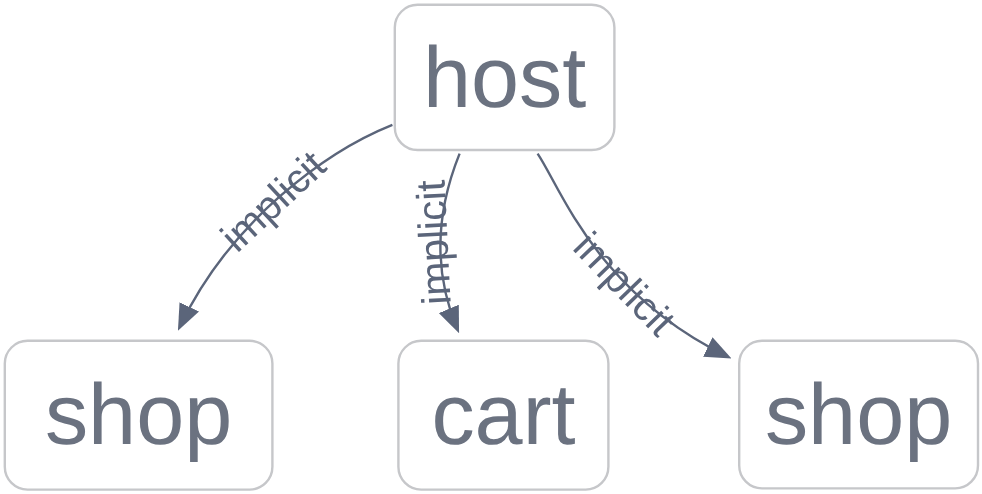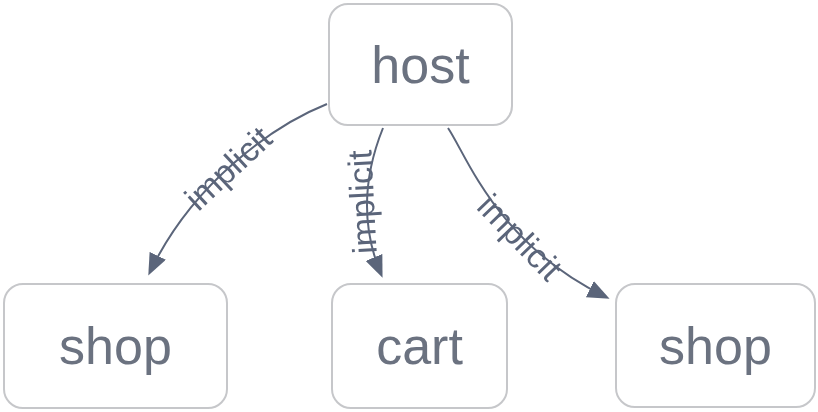--- a/index.html
+++ b/index.html
@@ -32,21 +32,21 @@
   .node {
     position: absolute;
     box-sizing: border-box;
     display: flex;
     align-items: center;
     justify-content: center;
     background: var(--node-background, #ffffff);
     border: 2px solid var(--node-border, #c6c7ca);
     border-radius: 20px;
     color: var(--node-text, #6b7280);
-    font-size: 52px;
+    font-size: 72px;
     line-height: 1;
     cursor: pointer;
     user-select: none;
   }
   .node-host  { left: 328px; top: 3px;   width: 185px; height: 123px; }
   .node-about { left: 3px;   top: 283px; width: 225px; height: 126px; }
   .node-cart  { left: 331px; top: 283px; width: 177px; height: 126px; }
   .node-shop  { left: 615px; top: 283px; width: 201px; height: 125px; }
 </style>
 </head>

